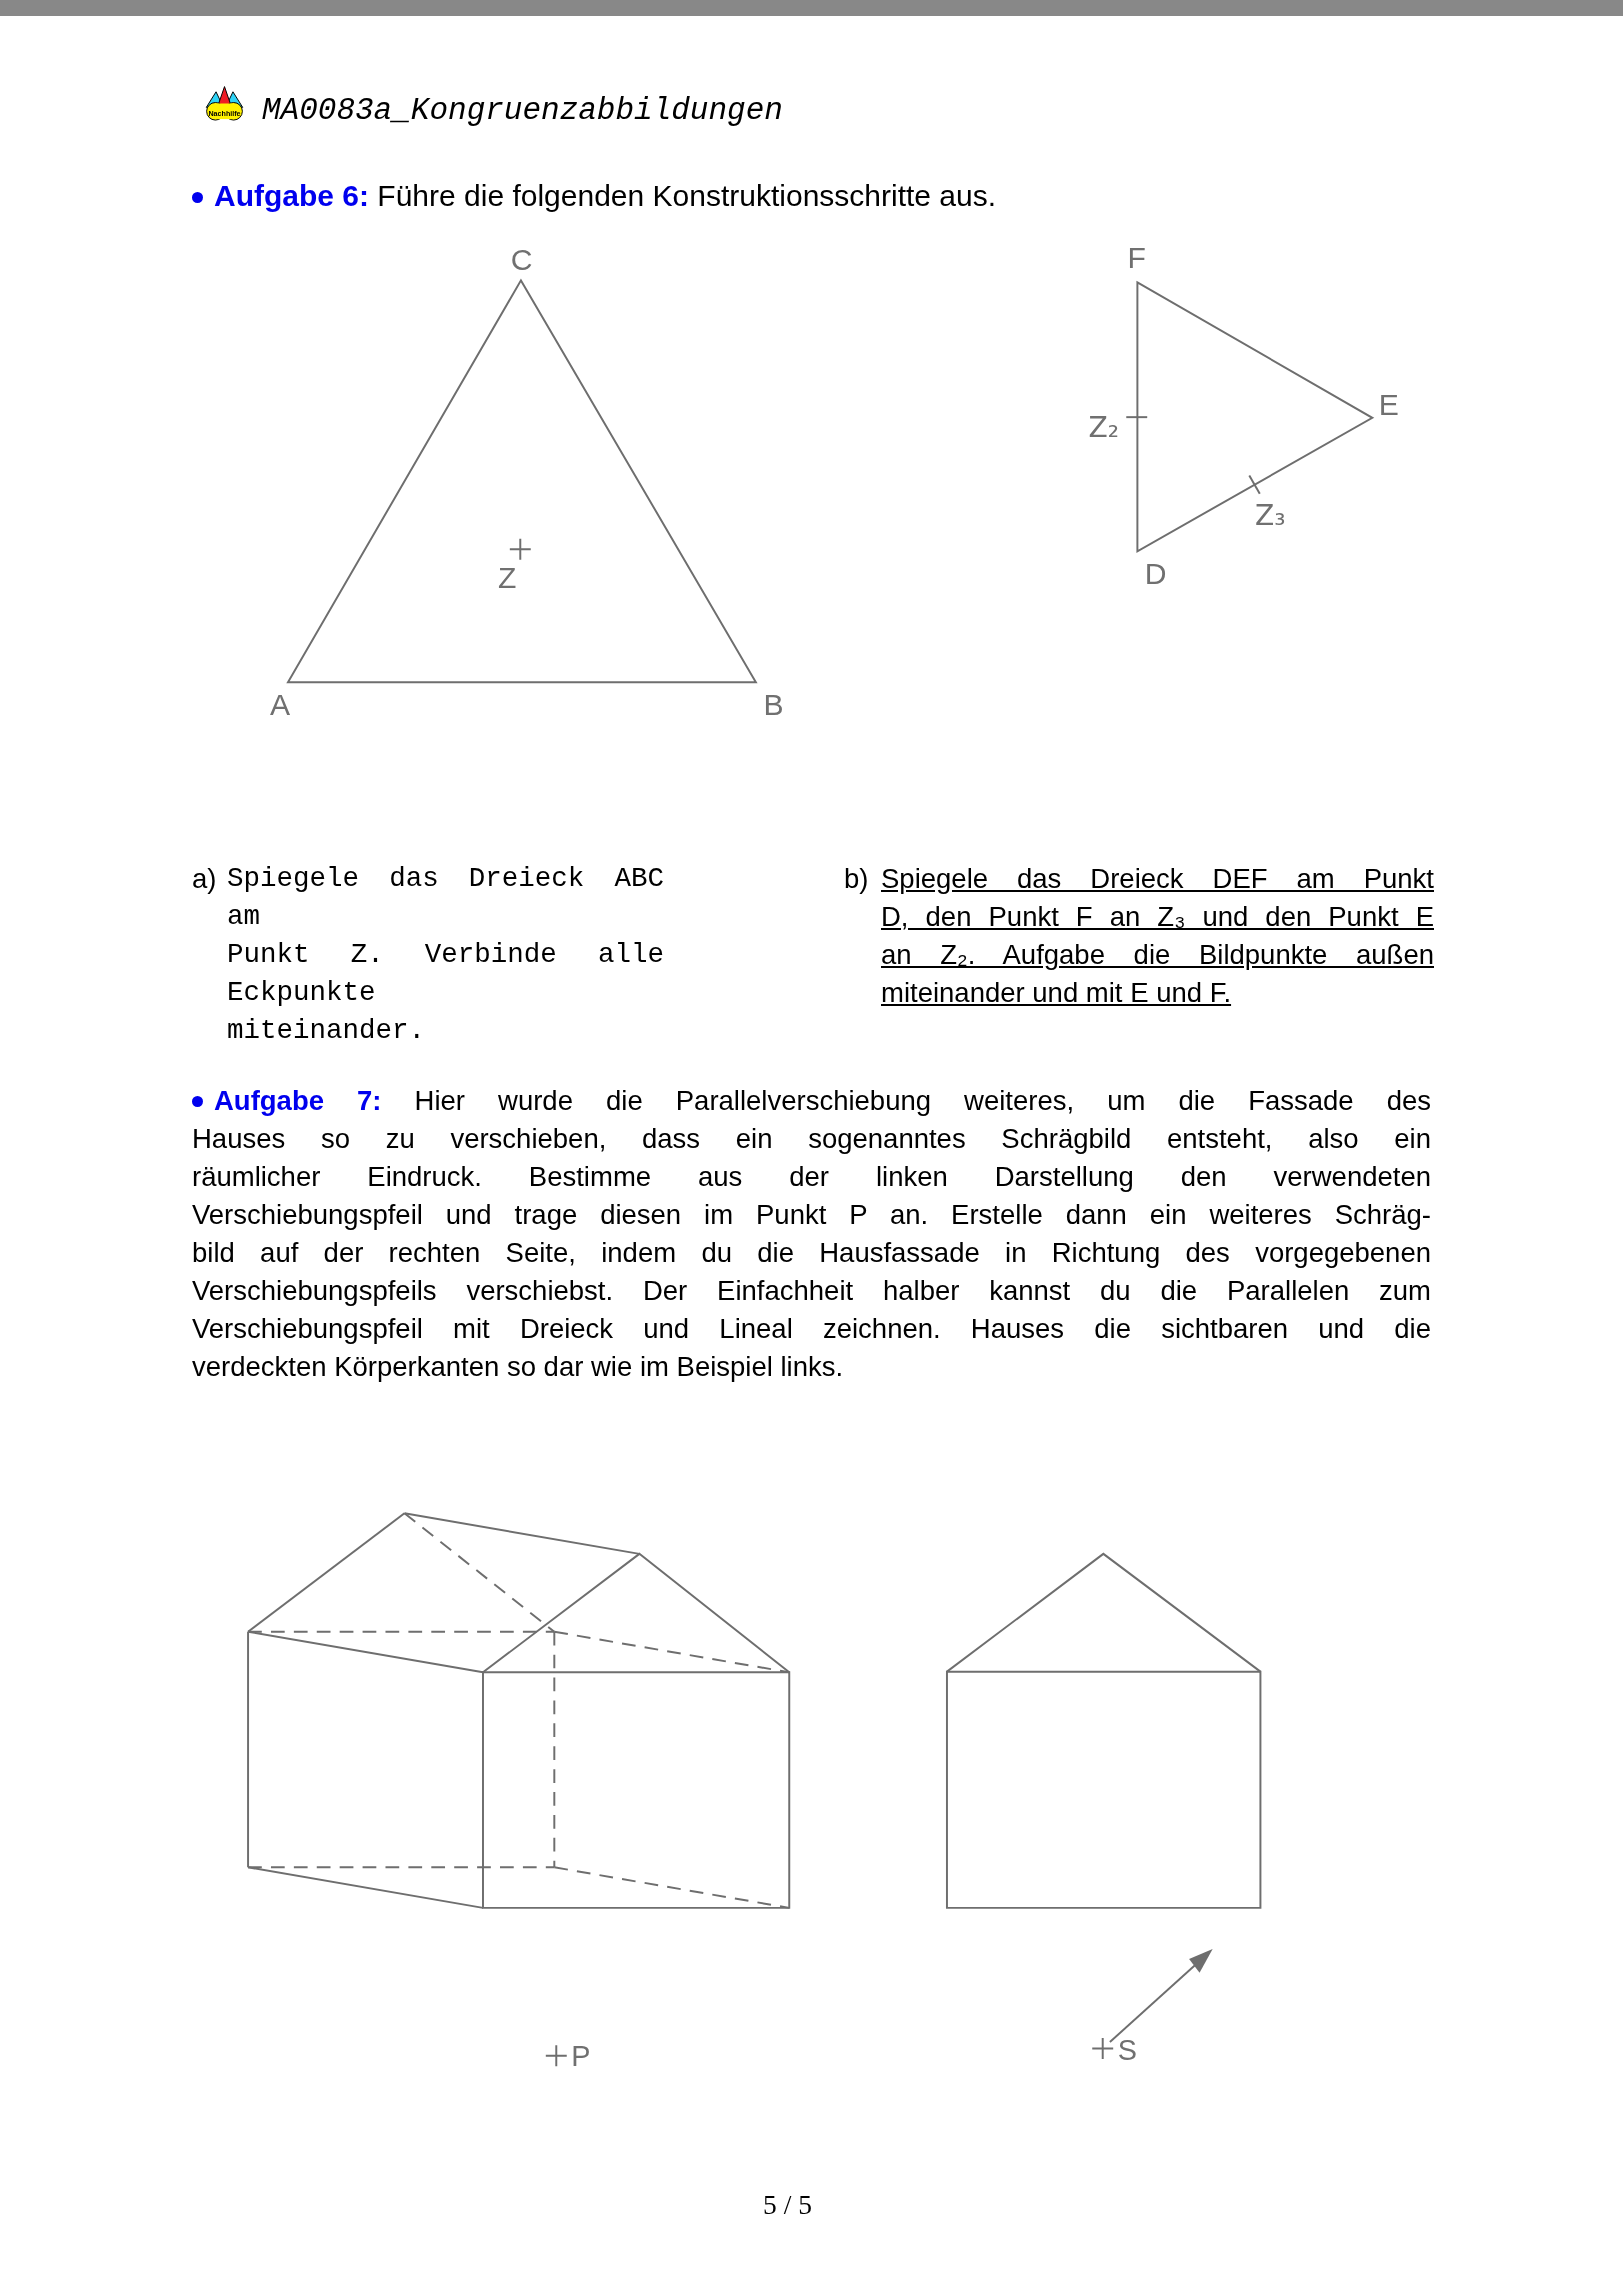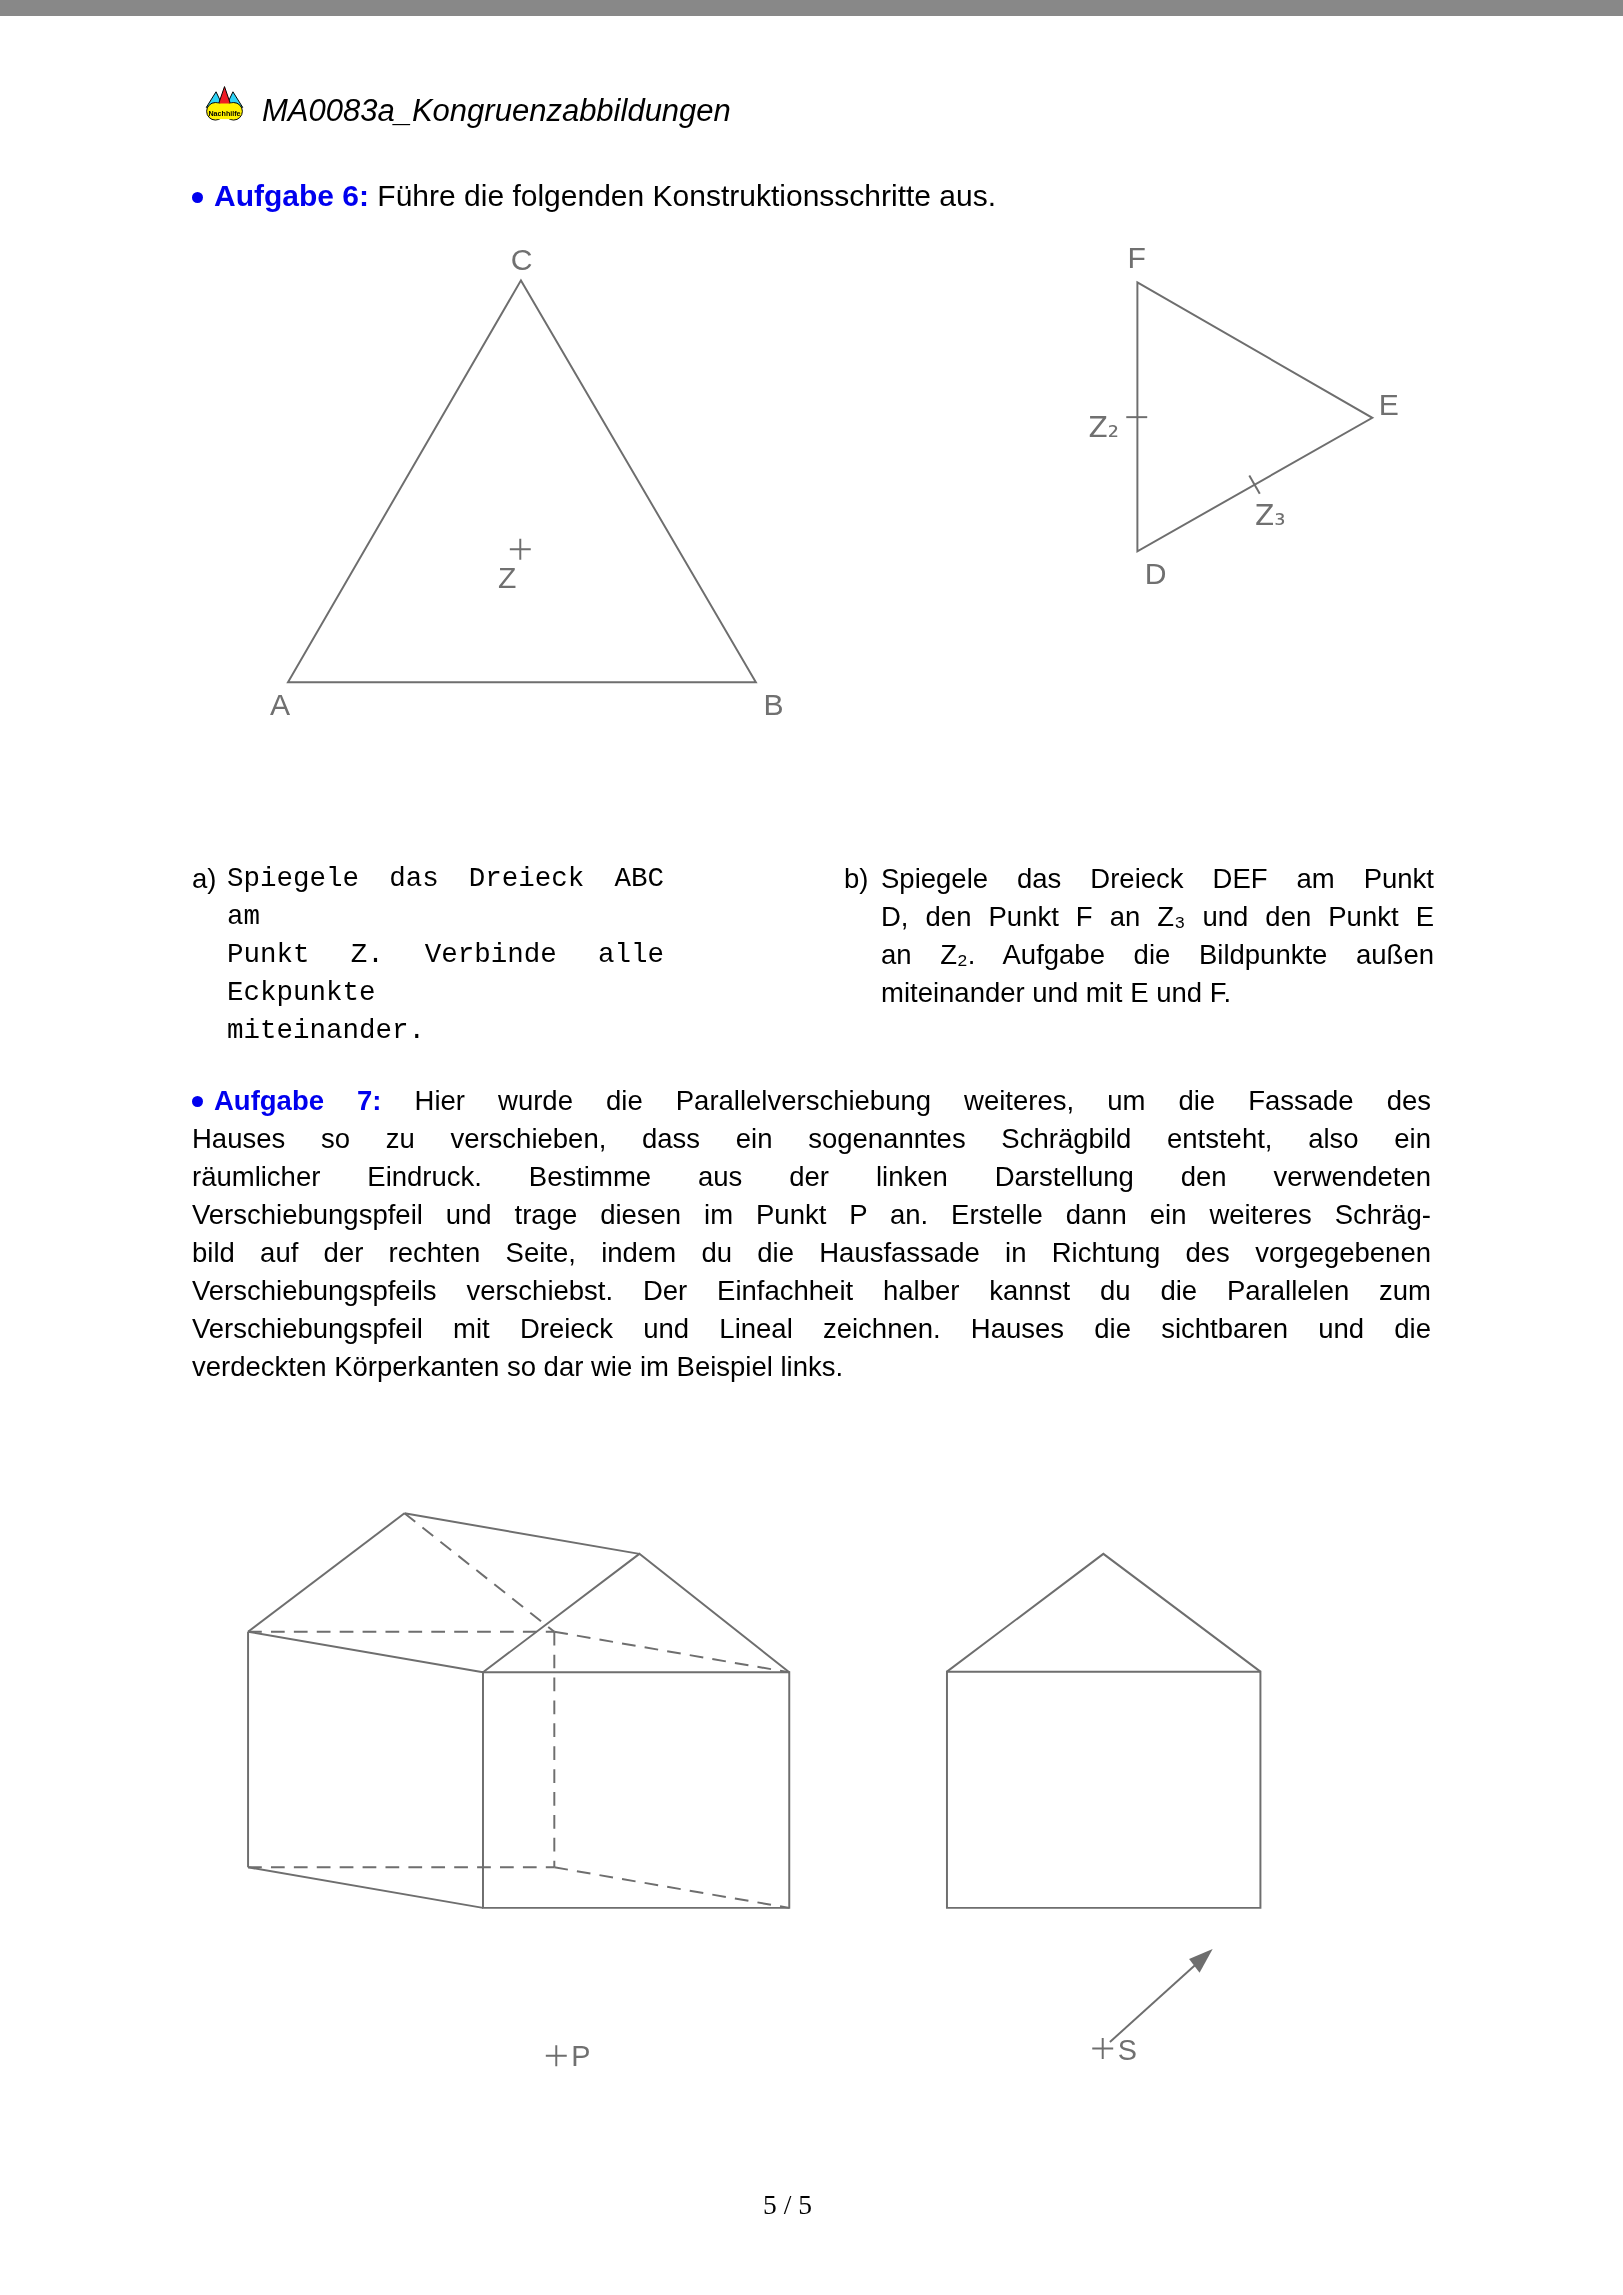--- a/index.html
+++ b/index.html
@@ -9,21 +9,21 @@
     background:#ffffff;
     font-family:"Liberation Sans","DejaVu Sans",sans-serif;
     color:#000;
     overflow:hidden;
     margin:16px auto;
   }
   
   .logo{position:absolute;left:203px;top:68px;width:43px;height:39px;}
   .doc-title{
     position:absolute;left:262px;top:76px;
-    font-family:Liberation Sans, sans-serif;
+    font-family:Liberation Mono, monospace;
     font-style:italic;font-size:31px;line-height:37px;color:#000;
     white-space:nowrap;
   }
   
   .task-heading{
     position:absolute;left:192px;top:161px;
     font-size:30px;line-height:37px;white-space:nowrap;
   }
   .bullet{
     display:inline-block;width:11px;height:11px;border-radius:50%;
@@ -33,21 +33,21 @@
   .body-text{font-size:27.5px;line-height:38px;}
   .jline{text-align:justify;text-align-last:justify;}
   .jline.last{text-align-last:left;}
   .subtask{position:absolute;display:flex;}
   .subtask .marker{flex:none;}
   .subtask-a{left:192px;top:844px;width:473px;}
   .subtask-a .marker{width:35px;}
   .subtask-a .content{width:437px;font-family:Liberation Mono, monospace;}
   .subtask-b{left:844px;top:844px;width:590px;}
   .subtask-b .marker{width:37px;}
-  .subtask-b .content{width:553px;}
+  .subtask-b .content{width:553px;text-decoration:underline;}
   .task7{
     position:absolute;left:192px;top:1066px;width:1239px;
   }
   
   .overlay{position:absolute;left:0;top:0;width:1623px;height:2295px;pointer-events:none;}
   .overlay line,.overlay polyline,.overlay polygon.open,.overlay path.stroke-only{
     stroke:#6E6E6E;stroke-width:3;fill:none;
   }
   .overlay .dashed{stroke-dasharray:21 14;}
   .fig-label{

